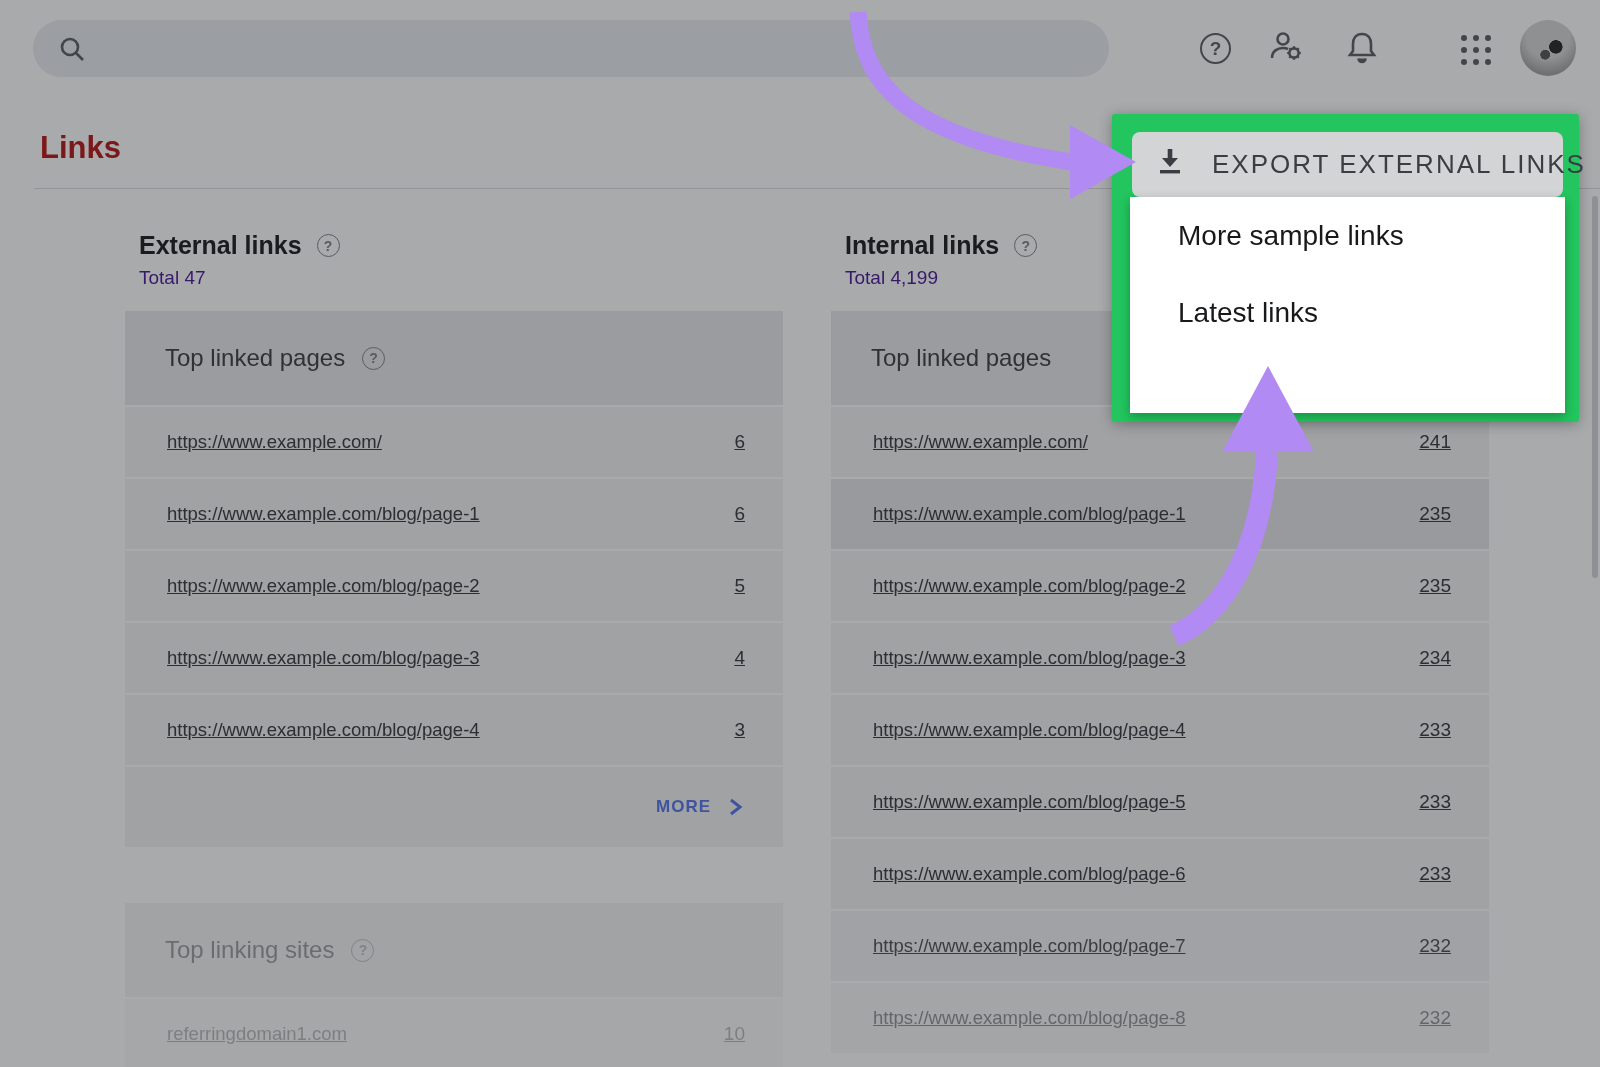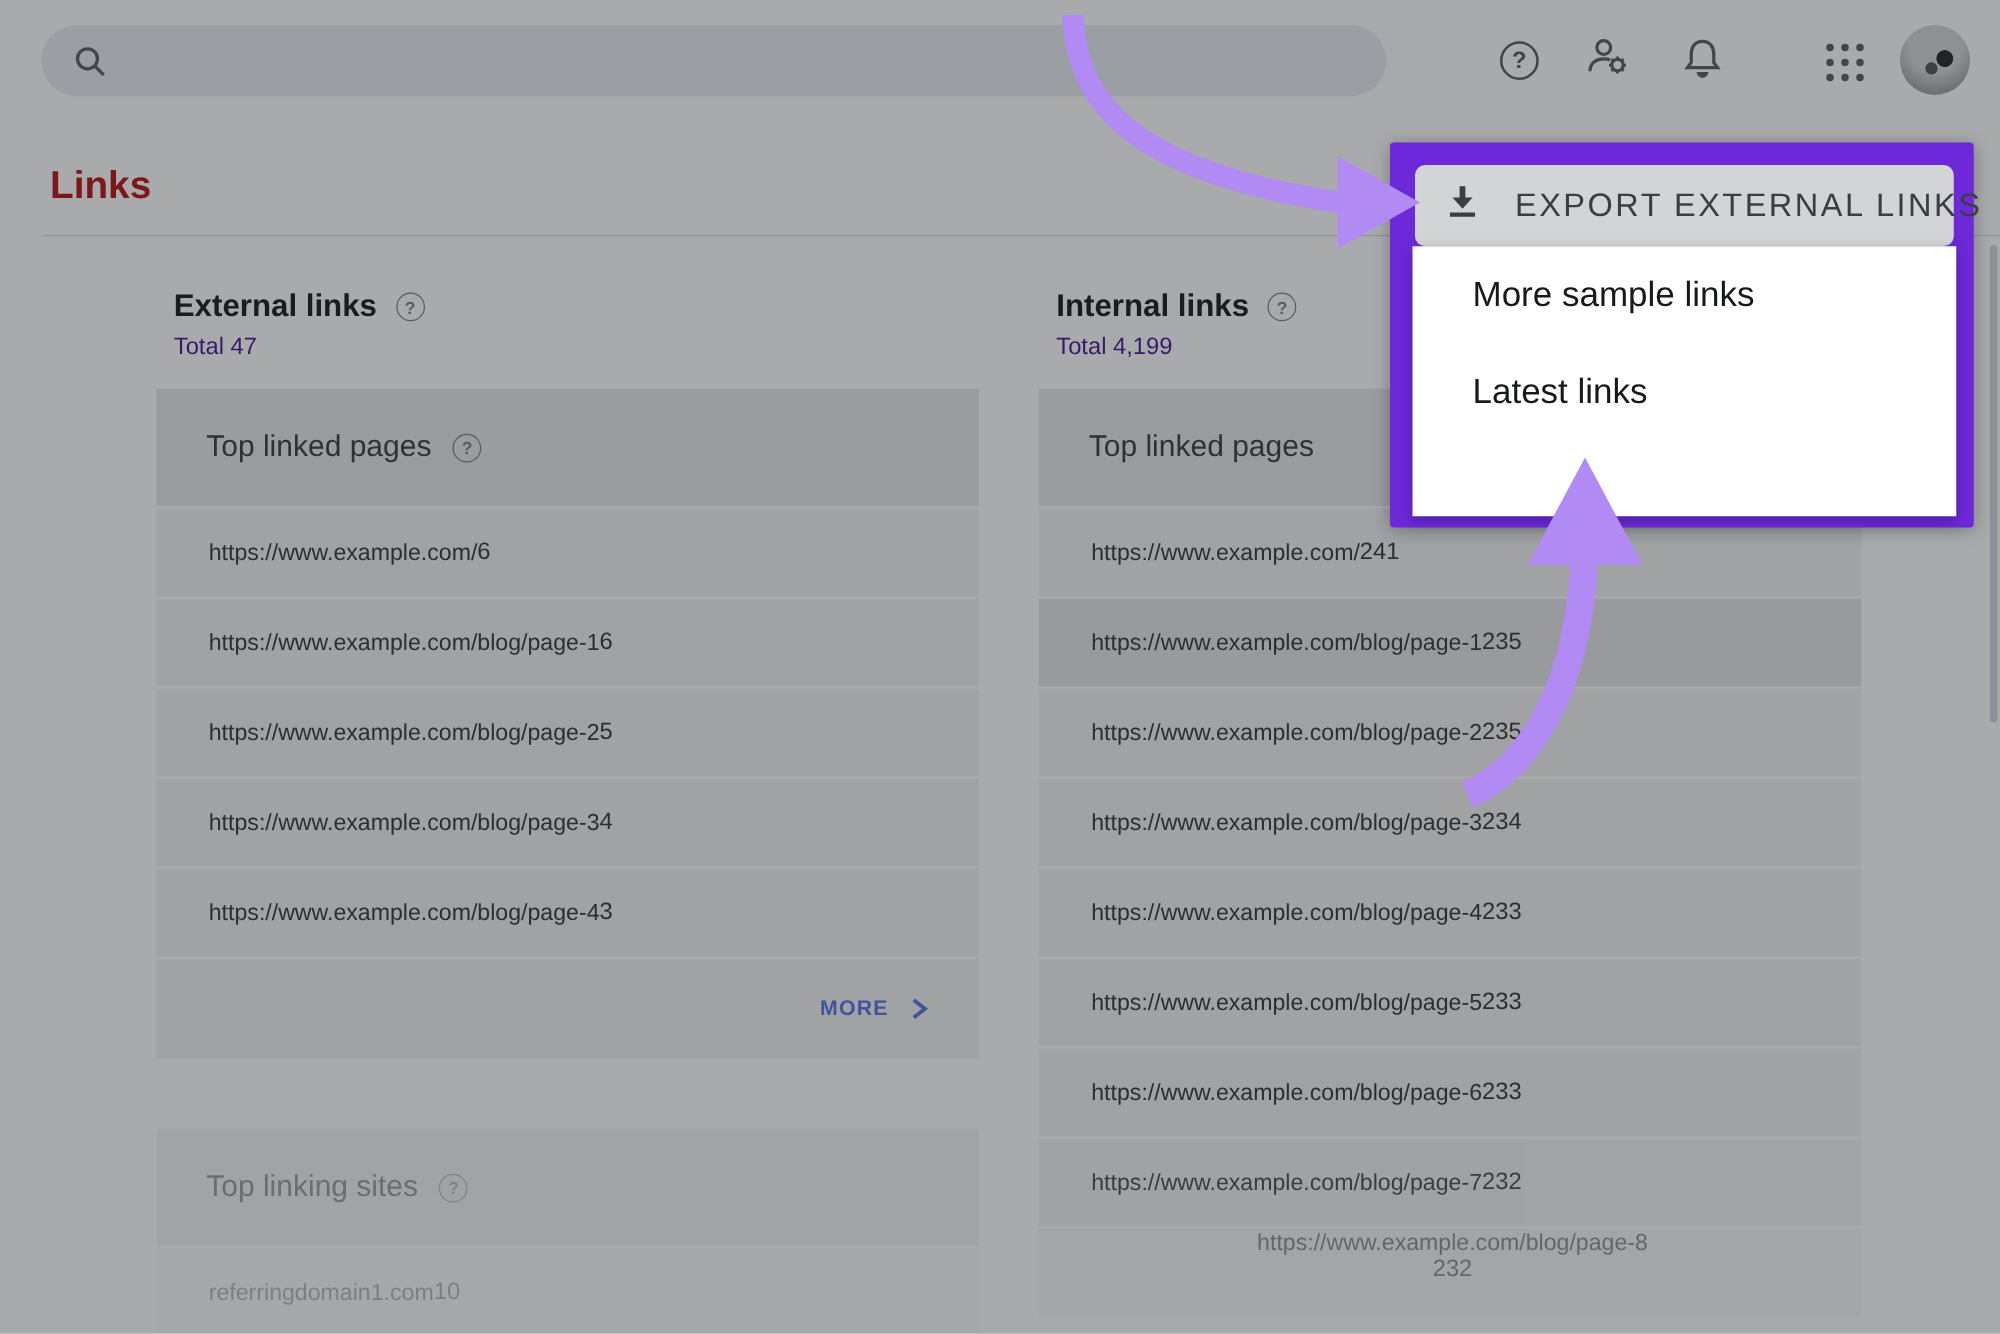--- a/index.html
+++ b/index.html
@@ -54,27 +54,27 @@
   .card { position:absolute; width:658px; }
   .card-ext1 { left:125px; top:311px; }
   .card-ext2 { left:125px; top:903px; height:192px; overflow:hidden; }
   .card-int1 { left:831px; top:311px; }
   .card-header {
     height:94px; background:#e9eaec; display:flex; align-items:center;
     padding-left:40px; gap:17px; font-size:24px; color:#3f4246;
   }
   .row {
     height:70px; margin-top:2px; background:#f1f2f3;
-    display:flex; align-items:center; 
-    padding:0 38px 0 42px; font-size:18.5px; color:#3a3d40;
+    display:flex; align-items:center; justify-content:space-between;
+    padding:0 38px 0 42px; font-size:18.5px; color:#3a3d40;text-decoration:underline;
   }
   .row .count { font-size:19px; color:#3a3d40; }
   .card-int1 .row:nth-of-type(2) { background:#e6e7e9; }          
   .card-int1 .row:nth-of-type(8) { opacity:.88; }
-  .card-int1 .row:nth-of-type(9) { opacity:.55;flex-direction:column; }
+  .card-int1 .row:nth-of-type(9) { opacity:.55; }
   .card-int1 .row:nth-of-type(10){ opacity:.30; }
   .card-ext2 .card-header { opacity:.50; }
   .card-ext2 .row { opacity:.35; }
   .card-footer {
     height:80px; margin-top:2px; background:#f1f2f3;
     display:flex; align-items:center; justify-content:flex-end; gap:18px;
     padding-right:40px;
   }
   .more-link {
     display:flex; align-items:center; gap:17px;
@@ -82,21 +82,21 @@
   }
   
   .dim { position:absolute; inset:0; background:rgba(16,20,26,0.36); z-index:50; }
 
   
   .scroll-thumb { position:absolute; left:1592px; top:196px; width:6px; height:382px; border-radius:3px; background:#d4d6d9; z-index:6; }
 
   
   .spotlight {
     position:absolute; left:1112px; top:114px; width:467px; height:308px;
-    background:#6d28d9; border-radius:3px; z-index:60;
+    background:#22c55e; border-radius:3px; z-index:60;
     box-shadow:0 2px 14px rgba(0,0,0,0.30);
   }
   .export-btn {
     position:absolute; left:20px; top:18px; width:431px; height:65px;
     background:#d2d4d6; border-radius:8px; cursor:pointer;
     display:flex; align-items:center; gap:26px; padding-left:22px;
     font-size:26px; font-weight:500; letter-spacing:2px; color:#3a3e42;
     white-space:nowrap;
   }
   .menu {

